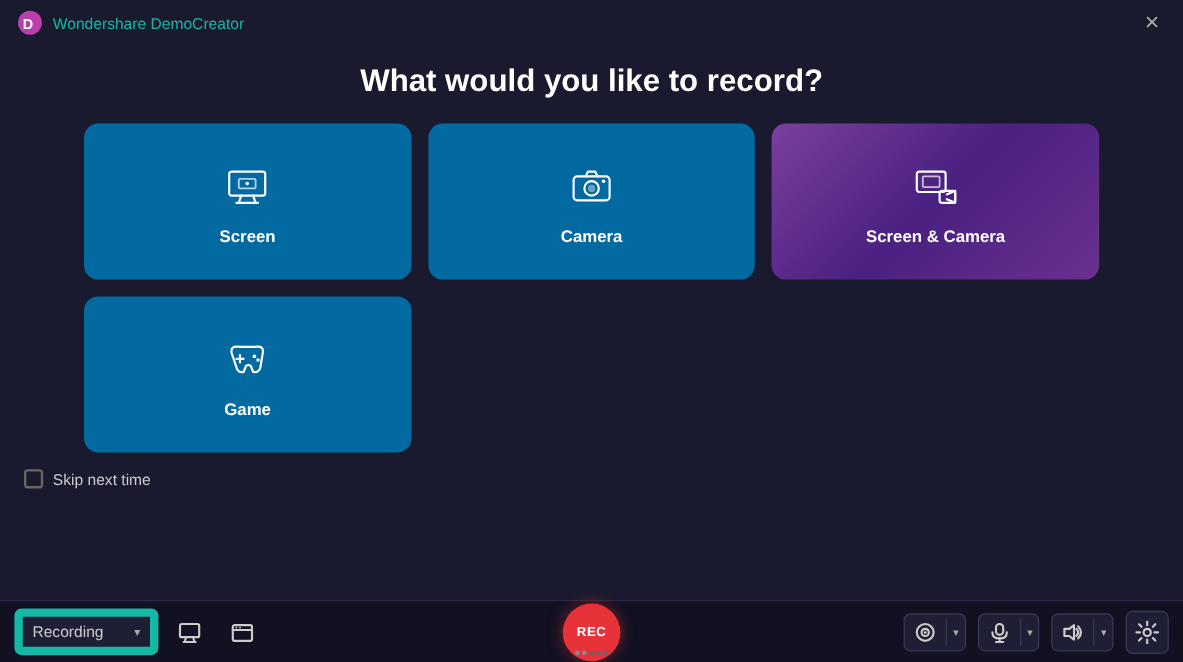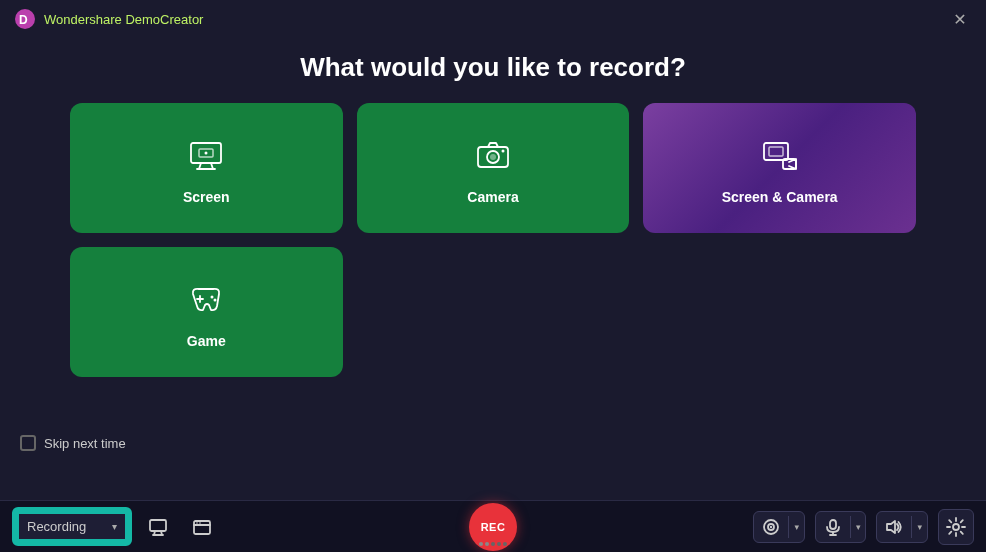--- a/index.html
+++ b/index.html
@@ -30,21 +30,21 @@
       gap: 8px;
     }
 
     #app-logo {
       width: 22px;
       height: 22px;
     }
 
     #app-title-text {
       font-size: 13px;
-      color: #bef264;
+      color: #14b8a6;
     }
 
     #close-btn {
       cursor: pointer;
       color: #aaa;
       font-size: 16px;
       width: 24px;
       height: 24px;
       display: flex;
       align-items: center;
@@ -69,21 +69,21 @@
     
     #cards-grid {
       display: grid;
       grid-template-columns: repeat(3, 1fr);
       grid-template-rows: repeat(2, 1fr);
       gap: 14px;
       padding: 0 50px;
     }
 
     .record-card {
-      background: #15803d;
+      background: #0369a1;
       border-radius: 12px;
       display: flex;
       flex-direction: column;
       align-items: center;
       justify-content: center;
       padding: 24px 16px 20px;
       cursor: pointer;
       transition: background 0.2s;
       min-height: 130px;
     }
@@ -116,21 +116,20 @@
       stroke-linecap: round;
       stroke-linejoin: round;
     }
 
     
     #skip-row {
       display: flex;
       align-items: center;
       padding: 14px 20px 8px;
       gap: 8px;
-      margin-top: 44px;
     }
 
     #skip-checkbox {
       width: 16px;
       height: 16px;
       border: 2px solid #666;
       border-radius: 3px;
       background: transparent;
       cursor: pointer;
       appearance: none;

